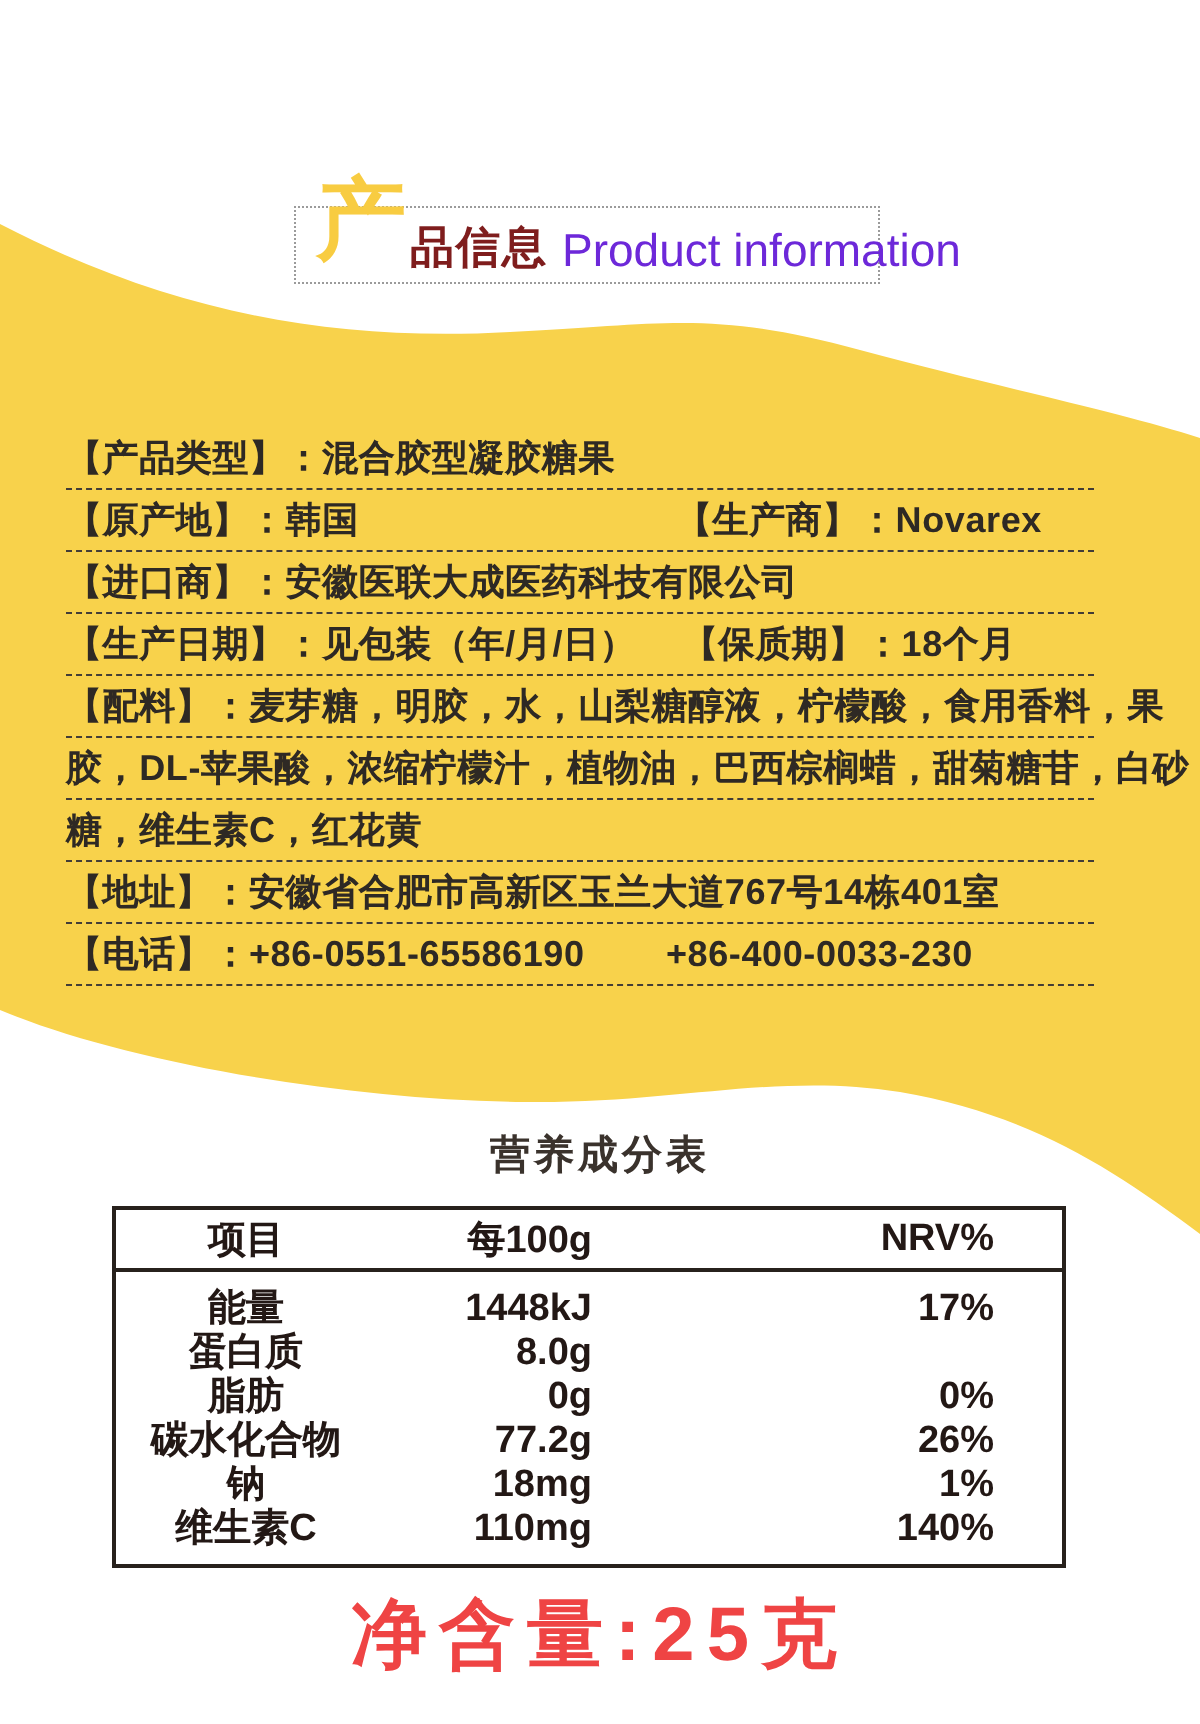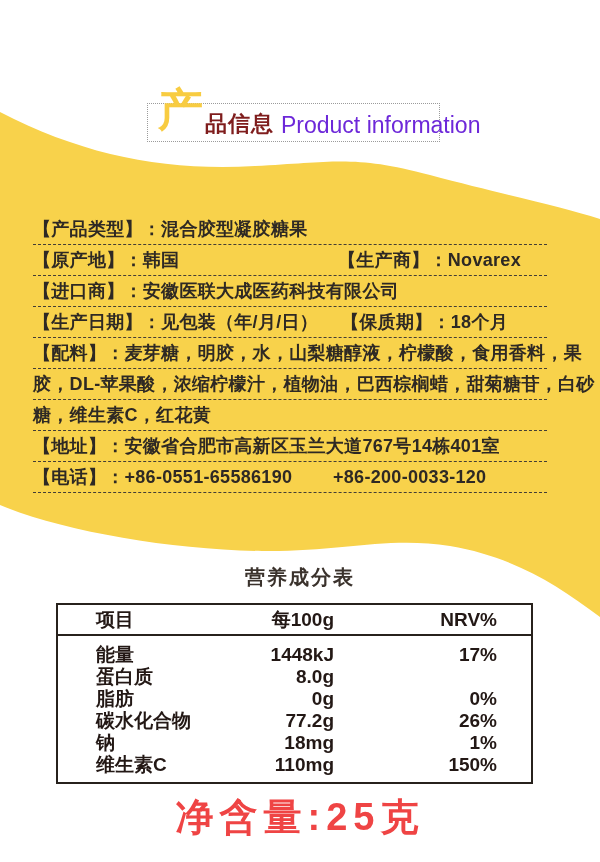--- a/index.html
+++ b/index.html
@@ -51,21 +51,21 @@
   .ntable{
     position:absolute;left:56px;top:603px;width:477px;height:181px;
     border:2px solid #27211c;box-sizing:border-box;color:#231815;
   }
   .nt-header{
     display:flex;align-items:center;height:29px;
     border-bottom:2px solid #27211c;font-size:19px;font-weight:700;
   }
   .nt-body{padding-top:8px;}
   .nt-row{display:flex;height:22px;line-height:22px;font-size:19px;font-weight:700;}
-  .nt-c1{width:130px;padding-left:38px;text-align:left;}
+  .nt-c1{width:130px;text-align:center;}
   .nt-c2{width:108px;text-align:right;}
   .nt-c3{flex:1;text-align:right;padding-right:34px;}
 
   
   .net-content{
     position:absolute;left:0;top:792px;width:600px;text-align:center;
     font-size:38px;font-weight:700;color:#ef4444;letter-spacing:6px;
     white-space:nowrap;
   }
 </style>
@@ -85,21 +85,21 @@
 
 <div class="info-list">
     <div class="info-line" data-row="product-type"><span class="seg seg-1">【产品类型】：混合胶型凝胶糖果</span></div>
     <div class="info-line" data-row="origin"><span class="seg seg-2">【生产商】：Novarex</span><span class="seg seg-1">【原产地】：韩国</span></div>
     <div class="info-line" data-row="importer"><span class="seg seg-1">【进口商】：安徽医联大成医药科技有限公司</span></div>
     <div class="info-line" data-row="production-date"><span class="seg seg-1">【生产日期】：见包装（年/月/日）</span><span class="seg seg-2">【保质期】：18个月</span></div>
     <div class="info-line" data-row="ingredients-1"><span class="seg seg-1">【配料】：麦芽糖，明胶，水，山梨糖醇液，柠檬酸，食用香料，果</span></div>
     <div class="info-line" data-row="ingredients-2"><span class="seg seg-1">胶，DL-苹果酸，浓缩柠檬汁，植物油，巴西棕榈蜡，甜菊糖苷，白砂</span></div>
     <div class="info-line" data-row="ingredients-3"><span class="seg seg-1">糖，维生素C，红花黄</span></div>
     <div class="info-line" data-row="address"><span class="seg seg-1">【地址】：安徽省合肥市高新区玉兰大道767号14栋401室</span></div>
-    <div class="info-line" data-row="phone"><span class="seg seg-1">【电话】：+86-0551-65586190</span><span class="seg seg-2">+86-200-0033-120</span></div>
+    <div class="info-line" data-row="phone"><span class="seg seg-1">【电话】：+86-0551-65586190</span><span class="seg seg-2">+86-400-0033-230</span></div>
   </div>
 
 <div class="nutrition-title">营养成分表</div>
 
 <div class="ntable">
   <div class="nt-header">
     <span class="nt-c1">项目</span>
     <span class="nt-c2">每100g</span>
     <span class="nt-c3">NRV%</span>
   </div>
@@ -124,18 +124,18 @@
         <span class="nt-c3">26%</span>
       </div>
       <div class="nt-row">
         <span class="nt-c1">钠</span>
         <span class="nt-c2">18mg</span>
         <span class="nt-c3">1%</span>
       </div>
       <div class="nt-row">
         <span class="nt-c1">维生素C</span>
         <span class="nt-c2">110mg</span>
-        <span class="nt-c3">150%</span>
+        <span class="nt-c3">140%</span>
       </div>
     </div>
 </div>
 
 <div class="net-content">净含量:25克</div>
 
 </body></html>

